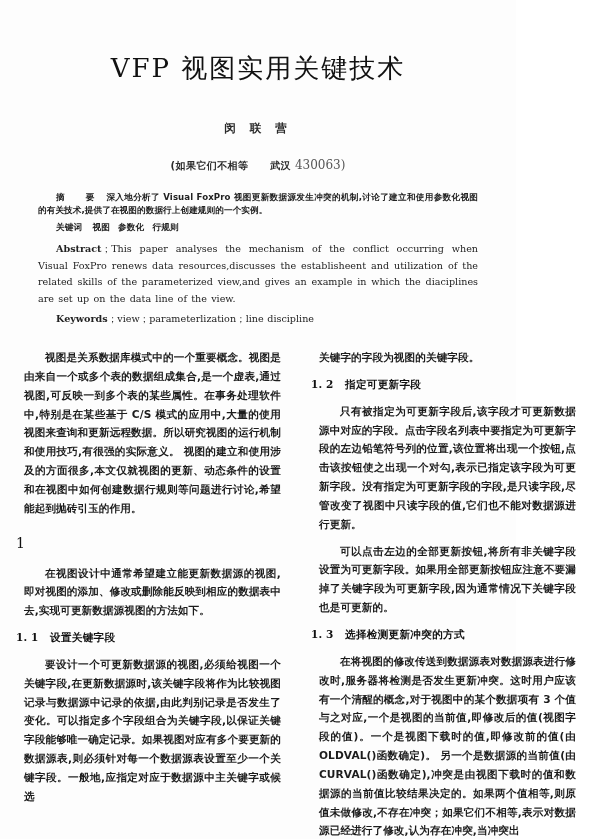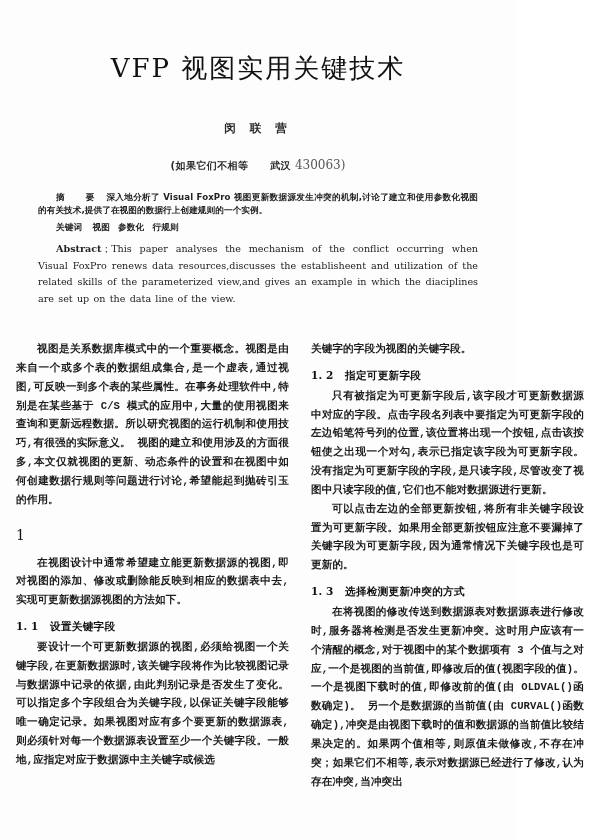--- a/index.html
+++ b/index.html
@@ -137,23 +137,22 @@
     width: 273px;
     font-family: "DejaVu Sans", sans-serif;
     font-size: 10.6px;
     line-height: 1.78;
     color: #1c1c1c;
     text-align: justify;
     font-weight: 600;
     letter-spacing: 0.1px;
   }
   .col p {
-    margin: 0;
+    margin: 8px;
     text-indent: 21px;
-    font-family: Liberation Mono, monospace;
   }
   .col p.noindent {
     text-indent: 0;
   }
   .sec-head {
     display: flex;
     align-items: baseline;
     margin: 13px 0 6px 0;
     font-weight: 600;
   }
@@ -218,20 +217,23 @@
   <div class="abstract-block">
     <div class="abstract-cn">
       <span class="lbl">摘　要</span><span>深入地分析了 Visual FoxPro 视图更新数据源发生冲突的机制,讨论了建立和使用参数化视图的有关技术,提供了在视图的数据行上创建规则的一个实例。</span>
     </div>
     <div class="keywords-cn">
       <span class="lbl">关键词</span><span class="kw">视图</span><span class="kw">参数化</span><span class="kw">行规则</span>
     </div>
     <div class="abstract-en">
       <span class="lbl">Abstract</span><span>；</span><span>This paper analyses the mechanism of the conflict occurring when Visual FoxPro renews data resources,discusses the establisheent and utilization of the related skills of the parameterized view,and gives an example in which the diaciplines are set up on the data line of the view.</span>
     </div>
+    <div class="keywords-en">
+      <span class="lbl">Keywords</span><span>；view；parameterlization；line discipline</span>
+    </div>
   </div>
 
   <div class="columns">
 
     <div class="col">
       <p>视图是关系数据库模式中的一个重要概念。视图是由来自一个或多个表的数据组成集合,是一个虚表,通过视图,可反映一到多个表的某些属性。在事务处理软件中,特别是在某些基于 C/S 模式的应用中,大量的使用视图来查询和更新远程数据。所以研究视图的运行机制和使用技巧,有很强的实际意义。 视图的建立和使用涉及的方面很多,本文仅就视图的更新、动态条件的设置和在视图中如何创建数据行规则等问题进行讨论,希望能起到抛砖引玉的作用。</p>
 
       <div class="sec-head">
         <span class="num">1</span>
       </div>

